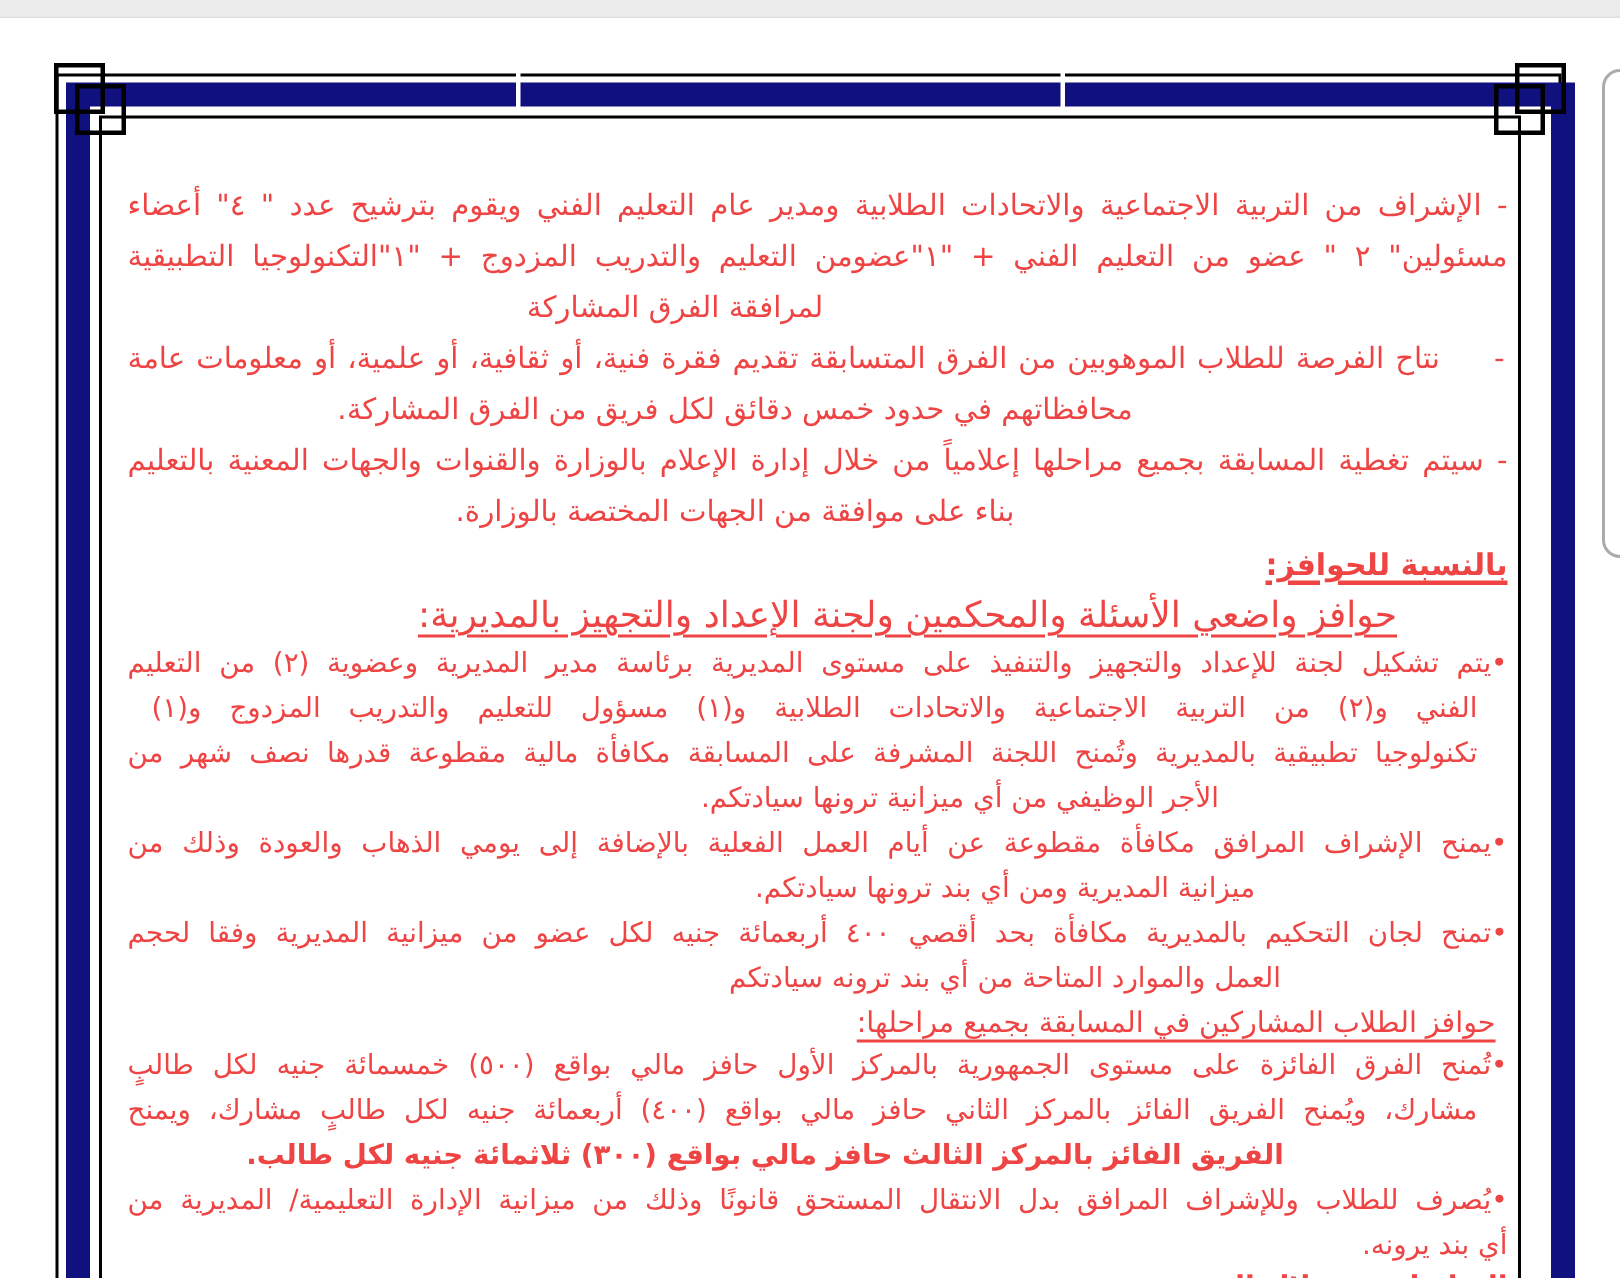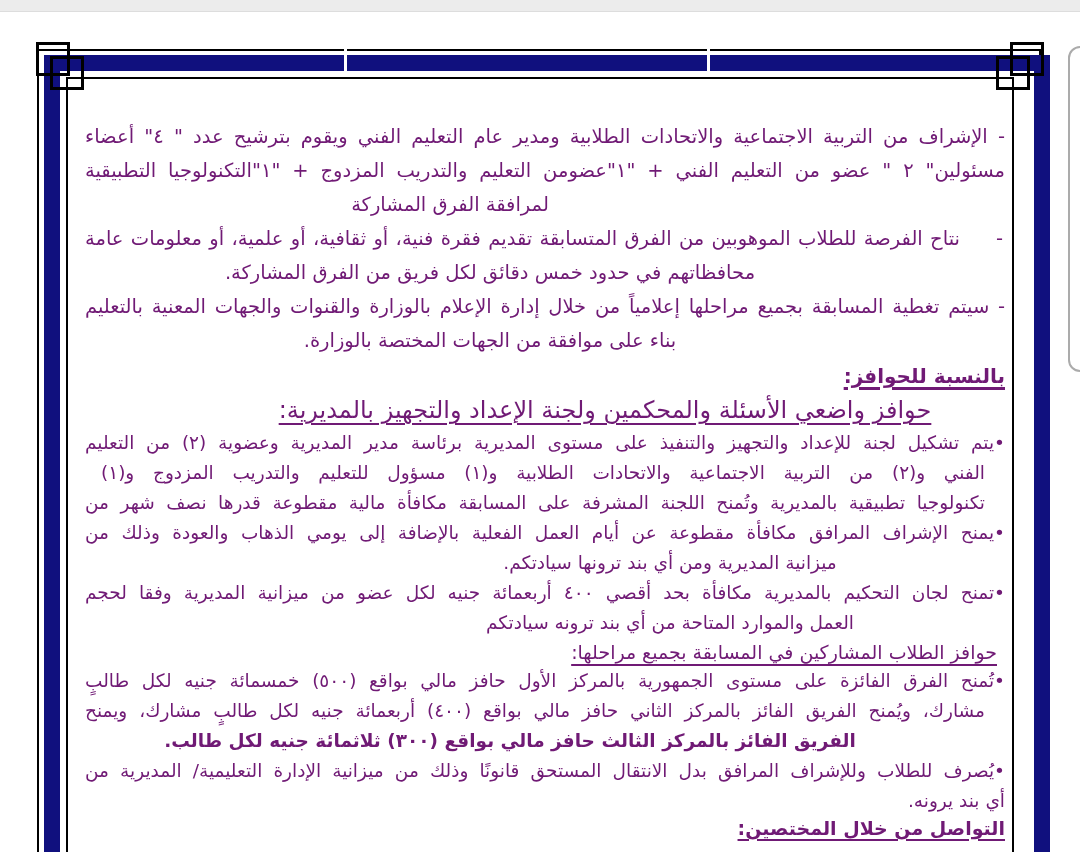--- a/index.html
+++ b/index.html
@@ -1,18 +1,18 @@
 <!DOCTYPE html>
 <html lang="ar" dir="rtl"><head>
 <meta charset="utf-8">
 <style>
   html,body{margin:0;padding:0;background:#ffffff;}
   .screen{
     position:relative;width:1080px;height:852px;overflow:hidden;
-    background:#ffffff;font-family:"DejaVu Sans",sans-serif;color:#701a75;
+    background:#ffffff;font-family:"DejaVu Sans",sans-serif;color:#ef4444;
     direction:rtl;
   }
   
   .top-strip{position:absolute;left:0;top:0;width:1080px;height:11px;
     background:#ececec;border-bottom:1px solid #dddddd;}
   
   .frame-outer{position:absolute;left:37px;top:49px;width:1000px;height:860px;
     border:2px solid #000000;}
   .frame-navy{position:absolute;left:44px;top:55px;width:974px;height:850px;
     border:16px solid #10107e;}
@@ -86,20 +86,21 @@
     </div>
 
     <div class="h1"><span>بالنسبة للحوافز:</span></div>
     <div class="h2"><span>حوافز واضعي الأسئلة والمحكمين ولجنة الإعداد والتجهيز بالمديرية:</span></div>
 
     <div class="secB">
       <div>
         <div class="ln jl">•يتم تشكيل لجنة للإعداد والتجهيز والتنفيذ على مستوى المديرية برئاسة مدير المديرية وعضوية (٢) من التعليم</div>
         <div class="ln jl" style="padding-right:20px;margin-left:16px;">الفني و(٢) من التربية الاجتماعية والاتحادات الطلابية و(١) مسؤول للتعليم والتدريب المزدوج و(١)</div>
         <div class="ln jl" style="padding-right:20px;">تكنولوجيا تطبيقية بالمديرية وتُمنح اللجنة المشرفة على المسابقة مكافأة مالية مقطوعة قدرها نصف شهر من</div>
+        <div class="ln c" style="padding-left:190px;">الأجر الوظيفي من أي ميزانية ترونها سيادتكم.</div>
       </div>
       <div>
         <div class="ln jl">•يمنح الإشراف المرافق مكافأة مقطوعة عن أيام العمل الفعلية بالإضافة إلى يومي الذهاب والعودة وذلك من</div>
         <div class="ln c" style="padding-left:250px;">ميزانية المديرية ومن أي بند ترونها سيادتكم.</div>
       </div>
       <div>
         <div class="ln jl">•تمنح لجان التحكيم بالمديرية مكافأة بحد أقصي ٤٠٠ أربعمائة جنيه لكل عضو من ميزانية المديرية وفقا لحجم</div>
         <div class="ln c" style="padding-left:250px;">العمل والموارد المتاحة من أي بند ترونه سيادتكم</div>
       </div>
 

